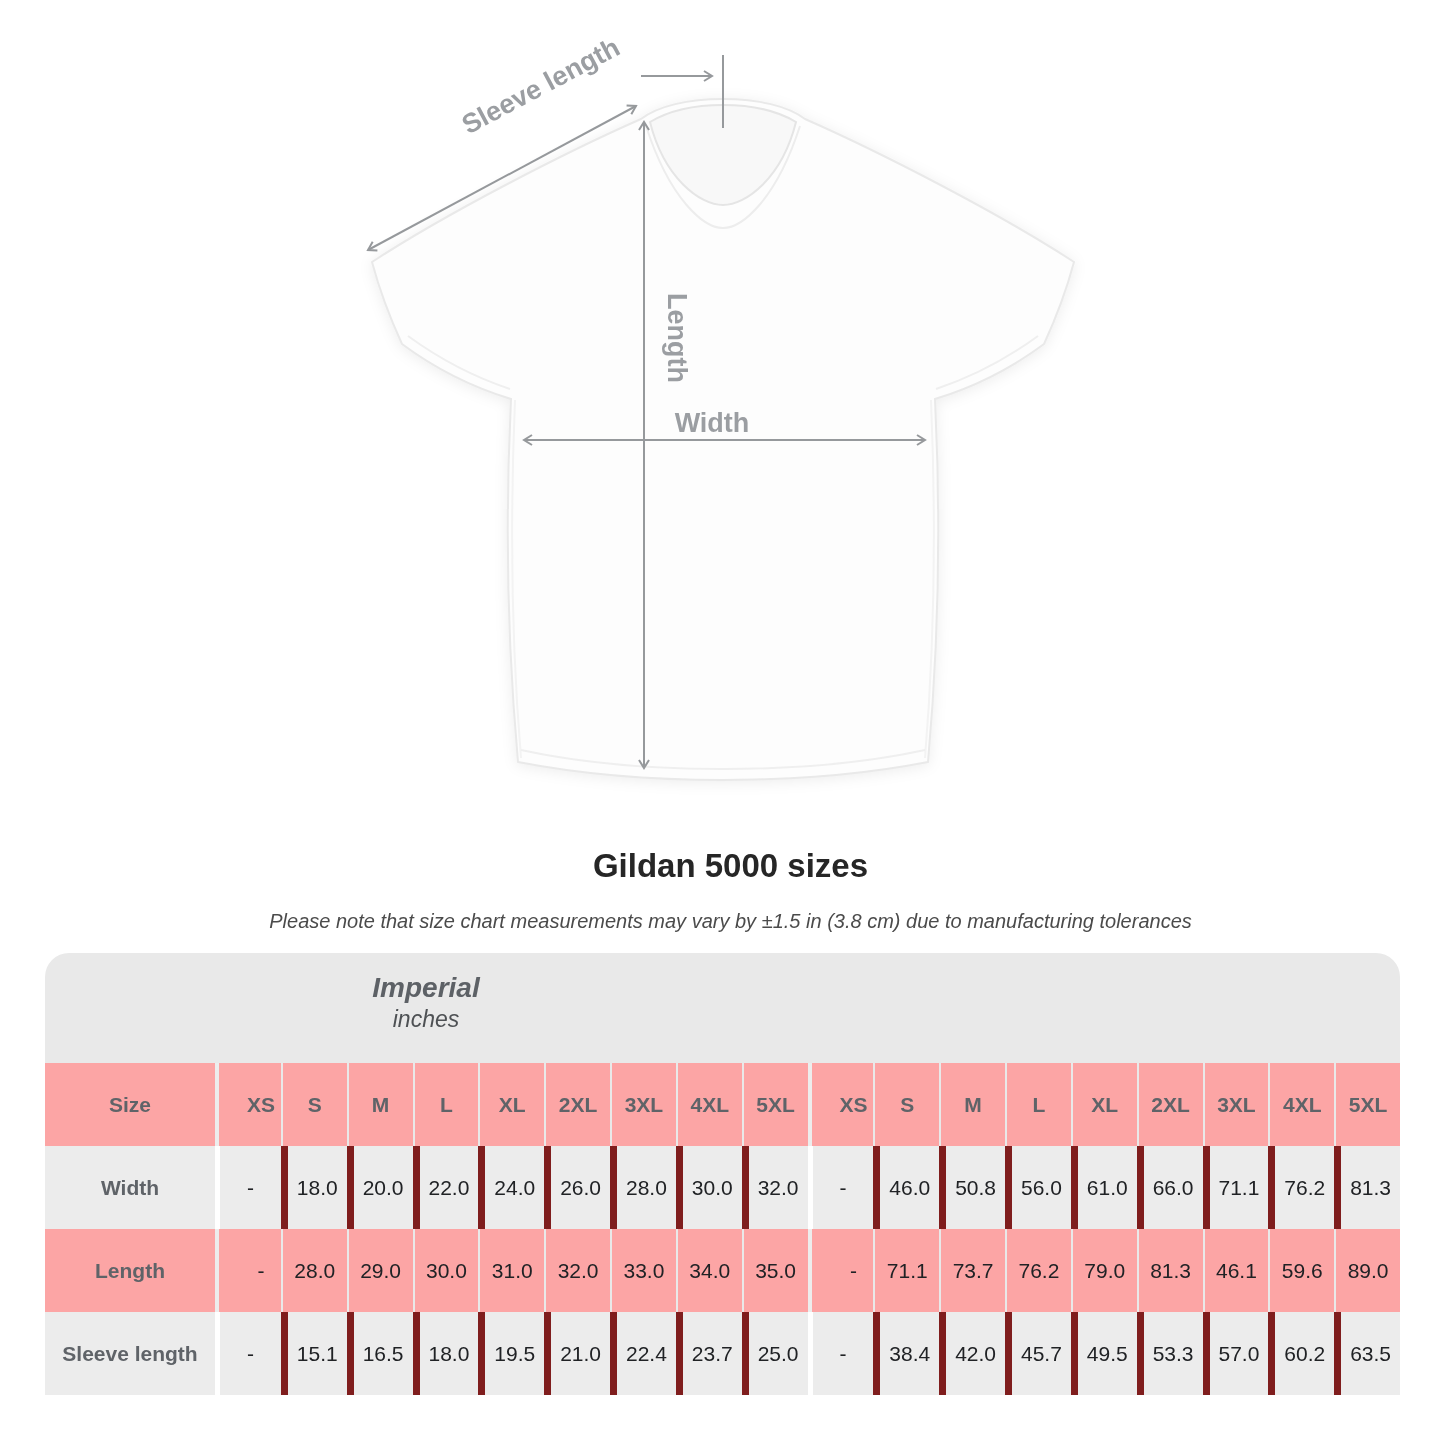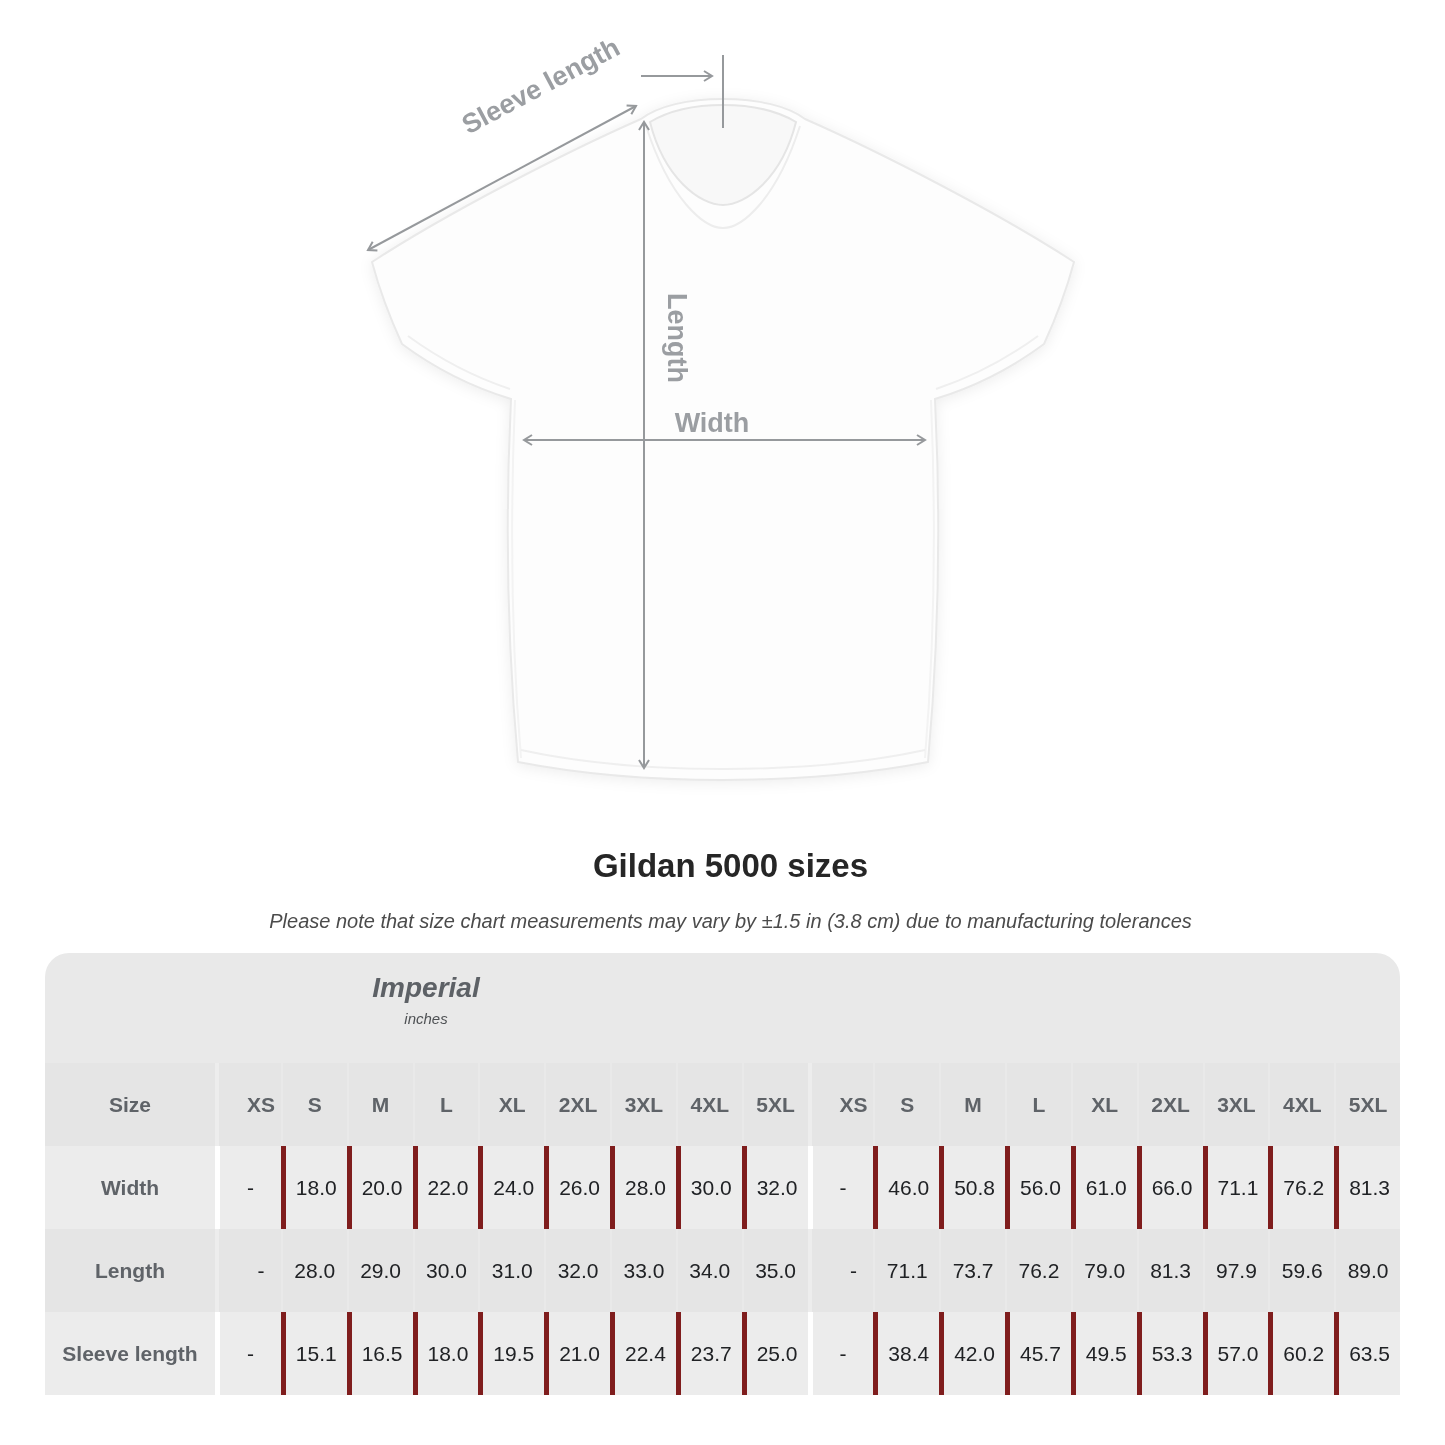--- a/index.html
+++ b/index.html
@@ -71,42 +71,42 @@
   }
   .band-cell.imperial { flex: 0 0 762px; }
   .band-label {
     font-size: 28px;
     font-weight: bold;
     font-style: italic;
     color: #5d6166;
     line-height: 36px;
   }
   .band-sublabel {
-    font-size: 15px;
+    font-size: 23px;
     font-style: italic;
     color: #4e5154;
     line-height: 26px;
   }
   .tr {
     display: grid;
     grid-template-columns: 170px repeat(18, 1fr);
     height: 83px;
   }
   .tr.gray { background: #ececec; }
-  .tr.white { background: #e5e5e5; }
+  .tr.white { background: #fca5a5; }
   .cell {
     display: flex;
     align-items: center;
     justify-content: center;
     font-size: 21px;
     color: #202225;
   }
   .tr.white .cell { border-left: 2px solid #e9e9e9; }
   .tr.white .cell.major { border-left: 4px solid #ededed; padding-left: 22px; }
-  .tr.gray .cell { border-left: 5px solid #7f1d1d; }
+  .tr.gray .cell { border-left: 7px solid #7f1d1d; }
   .tr.gray .cell.major { border-left: 5px solid #ffffff; }
   .tr .cell.first { border-left: none; }
   .cell.hd {
     font-weight: bold;
     color: #5f6368;
   }
 </style>
 </head>
 <body>
 
@@ -230,21 +230,21 @@
       <div class="cell">32.0</div>
       <div class="cell">33.0</div>
       <div class="cell">34.0</div>
       <div class="cell">35.0</div>
       <div class="cell major">-</div>
       <div class="cell">71.1</div>
       <div class="cell">73.7</div>
       <div class="cell">76.2</div>
       <div class="cell">79.0</div>
       <div class="cell">81.3</div>
-      <div class="cell">97.9</div>
+      <div class="cell">46.1</div>
       <div class="cell">59.6</div>
       <div class="cell">89.0</div>
     </div>
 
     <div class="tr gray">
       <div class="cell hd first">Sleeve length</div>
       <div class="cell major">-</div>
       <div class="cell">15.1</div>
       <div class="cell">16.5</div>
       <div class="cell">18.0</div>

